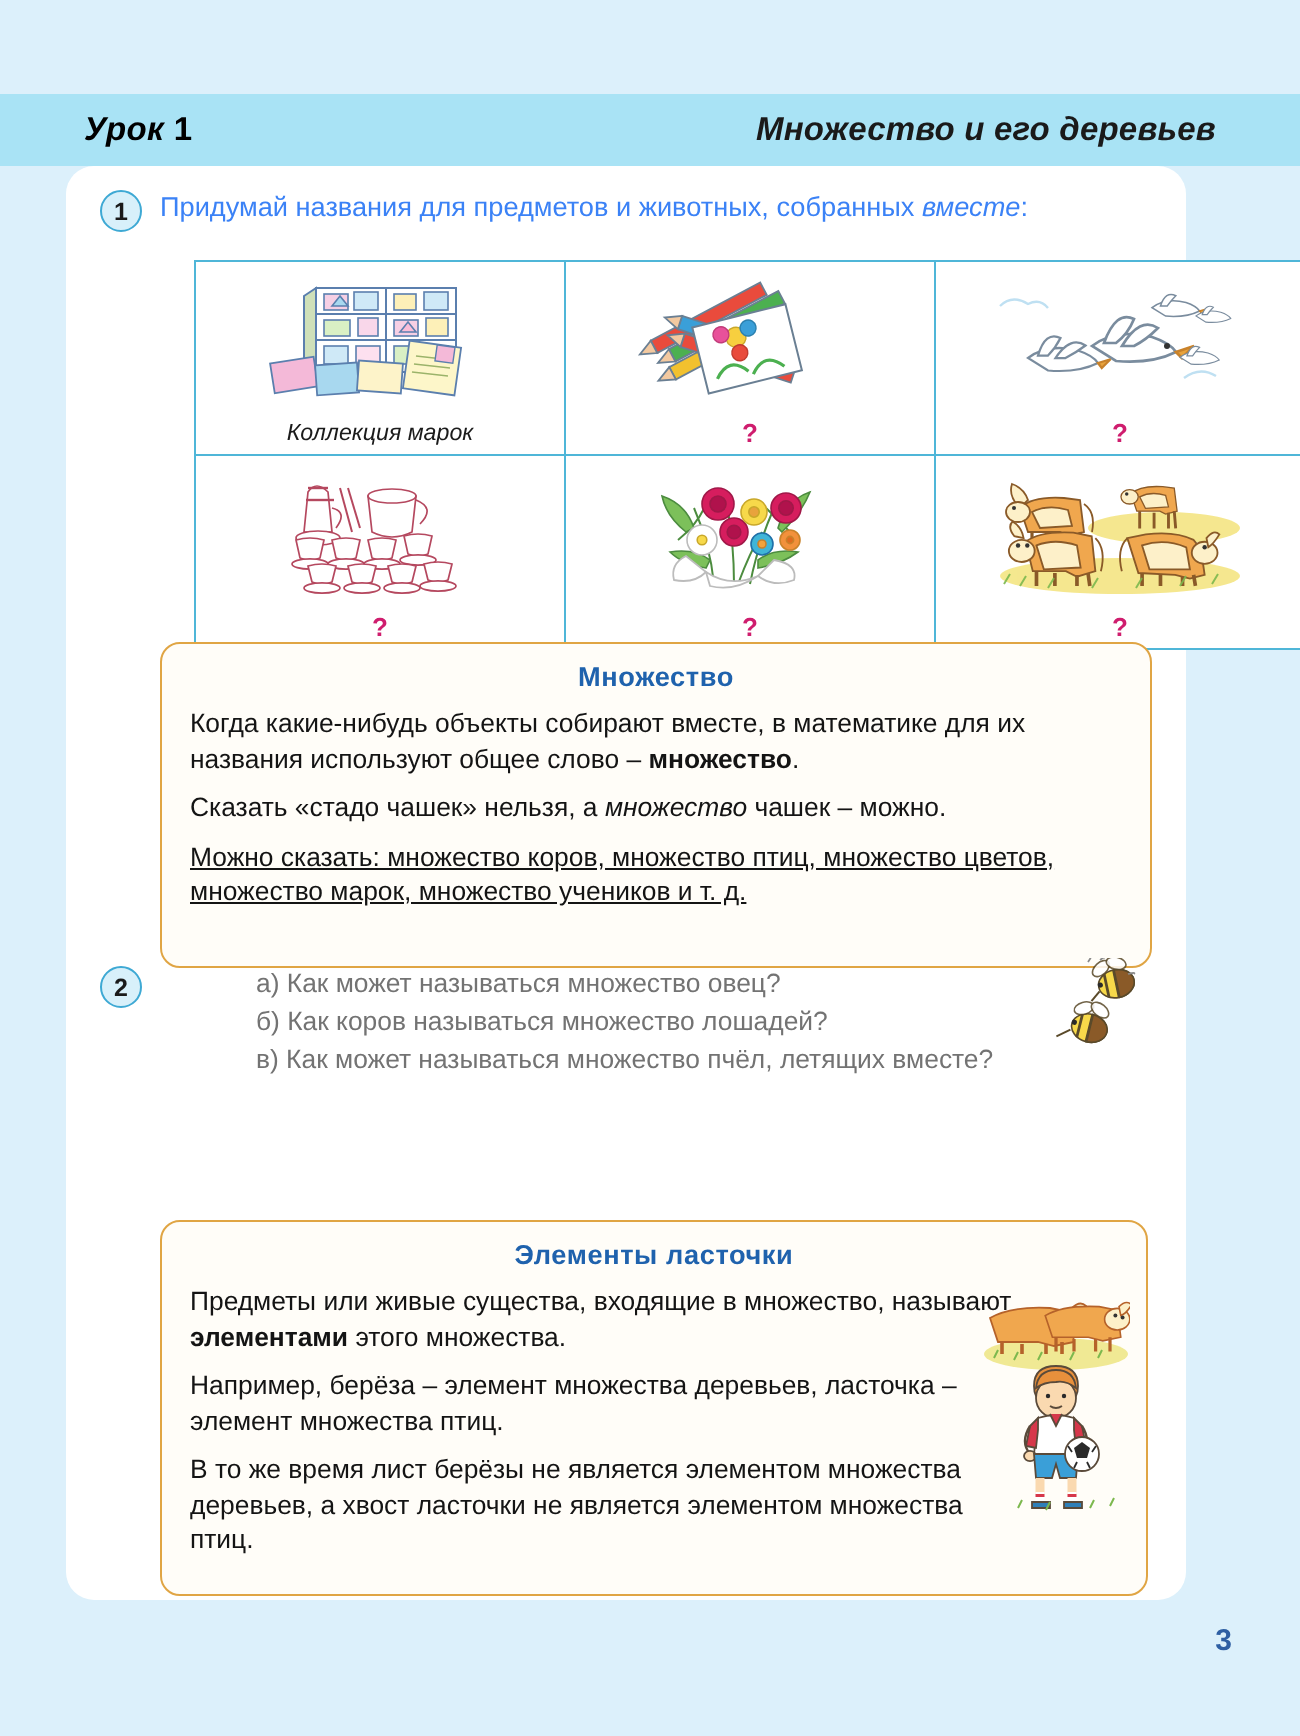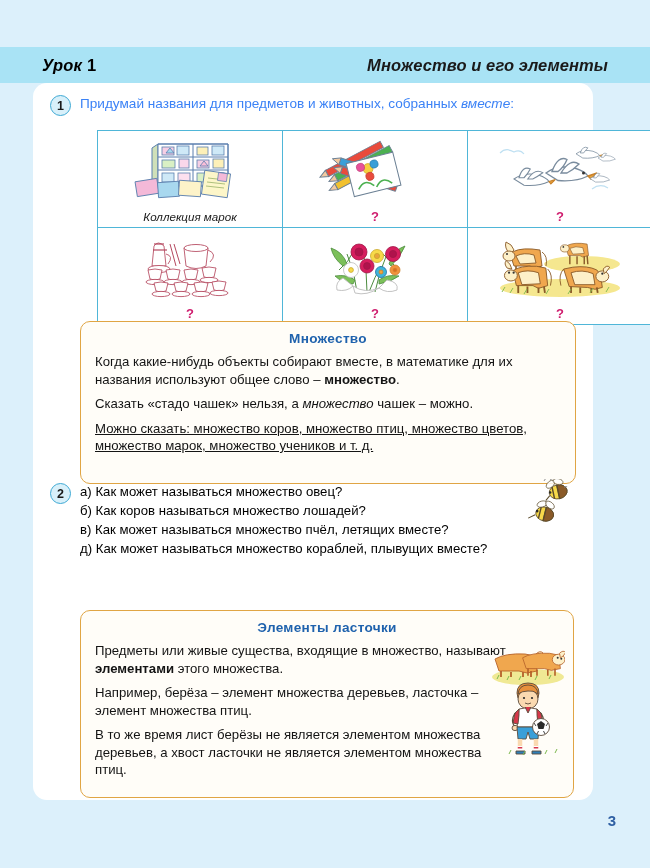--- a/index.html
+++ b/index.html
@@ -114,42 +114,42 @@
 
   .theory1{left:47px;top:238px;width:496px;}
   .theory2{left:47px;top:527px;width:494px;}
   .theory2 p{max-width:400px;}
   .theory2 p.full{max-width:none;}
 
   
   .ex2{left:17px;top:400px;width:530px;}
   .ex2 .lines{margin-left:30px;}
   .ex2 .line{
-    font-size:13.2px;color:#000000;line-height:1.43;white-space:nowrap;
+    font-size:13.2px;color:#737373;line-height:1.43;white-space:nowrap;margin-left:48px;
   }
   .ex2 .line.wrap{white-space:normal;max-width:470px;}
 
   
   .bees{position:absolute;right:-4px;top:-4px;width:56px;height:50px;}
   .side-illus{position:absolute;right:8px;top:36px;width:74px;height:110px;}
 
   svg{display:block;}
 </style>
 </head>
 <body>
 
 <div class="page">
 
   <div class="header-bar">
     <div class="header-inner">
       <div class="lesson-label">
         <span>Урок</span>
         <span class="num">1</span>
       </div>
-      <div class="lesson-title">Множество и его элементы</div>
+      <div class="lesson-title">Множество и его деревьев</div>
     </div>
   </div>
 
   <div class="card">
 
     <div class="ex ex1">
       <div class="badge">1</div>
       <div class="prompt"><span>Придумай названия для предметов и животных, собранных </span><em>вместе</em><span>:</span></div>
 
       <div class="grid">
@@ -448,21 +448,20 @@
       <p><span>Сказать «стадо чашек» нельзя, а </span><i>множество</i><span> чашек – можно.</span></p>
       <p>Можно сказать: множество коров, множество птиц, множество цветов, множество марок, множество учеников и т. д.</p>
     </div>
 
     <div class="ex ex2">
       <div class="badge">2</div>
       <div class="lines">
         <div class="line">а) Как может называться множество овец?</div>
         <div class="line">б) Как коров называться множество лошадей?</div>
         <div class="line">в) Как может называться множество пчёл, летящих вместе?</div>
-        <div class="line">д) Как может называться множество кораблей, плывущих вместе?</div>
       </div>
       <div class="bees">
         <svg width="56" height="50" viewBox="0 0 56 50">
           <g stroke="#5a4a2a" stroke-width=".8">
             <g transform="translate(14,4) rotate(-12)">
               <ellipse cx="14" cy="12" rx="9" ry="7" fill="#f7d94a"></ellipse>
               <path d="M14 5 a9 7 0 0 1 9 7 a9 7 0 0 1 -9 7 Z" fill="#8a5a28"></path>
               <path d="M9 6 L9 18 M14 5 L14 19" stroke-width="1.4"></path>
               <ellipse cx="8" cy="3" rx="5" ry="3" fill="#ffffff" opacity=".85" transform="rotate(-30 8 3)"></ellipse>
               <ellipse cx="16" cy="2" rx="5" ry="3" fill="#ffffff" opacity=".85" transform="rotate(25 16 2)"></ellipse>

